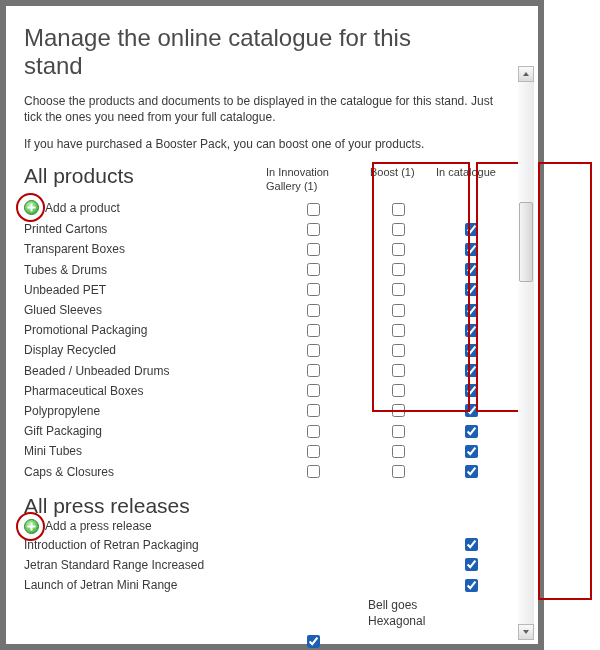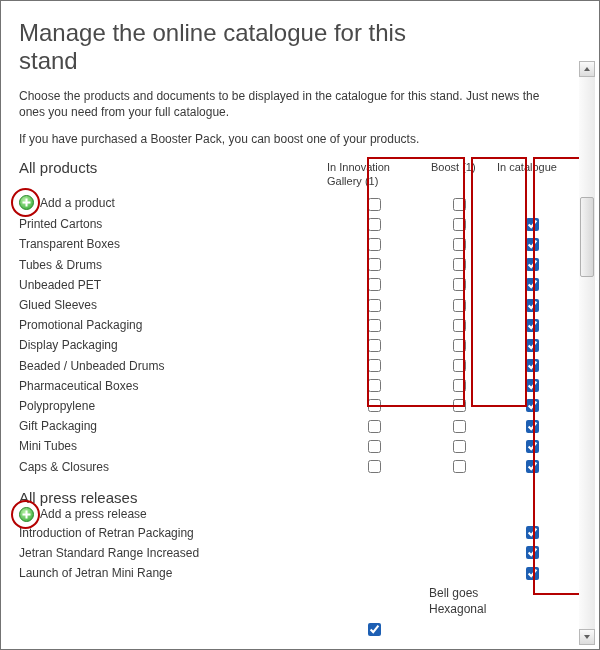--- a/index.html
+++ b/index.html
@@ -1,18 +1,18 @@
 <!DOCTYPE html>
 <html><head>
 <meta charset="utf-8">
 <style>
   * { box-sizing: border-box; margin: 0; padding: 0; }
   html, body { width: 600px; height: 650px; font-family: Verdana, Geneva, sans-serif; background: #fff; }
   .frame {
-    width: 600px; height: 650px; border: 1px solid #737373; background: #fff; position: relative;
+    width: 544px; height: 650px; border: 6px solid #737373; background: #fff; position: relative;
   }
   .inner {
     position: absolute; left: 4px; top: 4px; right: 22px; bottom: 4px;
     padding: 14px 8px 10px 14px;
   }
   .scrollbar {
     position: absolute; right: 4px; top: 60px; bottom: 4px; width: 16px;
     background: linear-gradient(to right, #fbfbfb, #eaeaea);
   }
   .sb-btn {
@@ -39,21 +39,21 @@
     display: grid;
     grid-template-columns: 1fr 98px 60px 74px;
     column-gap: 6px;
     align-items: start;
   }
   .col-head {
     font-size: 11px; color: #3a3a3a; text-align: left; line-height: 1.25;
     padding: 4px 2px 6px;
   }
   .section-title {
-    font-size: 15px; color: #3a3a3a; font-weight: normal; padding-top: 2px;
+    font-size: 21px; color: #3a3a3a; font-weight: normal; padding-top: 2px;
   }
   .add-row {
     display: flex; align-items: center; gap: 6px; font-size: 12px; color: #3a3a3a;
     position: relative; padding: 1px 0;
   }
   .add-icon {
     width: 15px; height: 15px; flex: none; position: relative;
   }
   .add-icon svg { display:block; }
   .circle-mark {
@@ -69,21 +69,21 @@
   }
   
   .redbox { position:absolute; border:2px solid #b40000; pointer-events:none; }
 </style>
 </head>
 <body>
 <div class="frame">
   <div class="inner">
 
     <h1>Manage the online catalogue for this stand</h1>
-    <p class="intro">Choose the products and documents to be displayed in the catalogue for this stand. Just news the ones you need from your full catalogue.</p>
+    <p class="intro">Choose the products and documents to be displayed in the catalogue for this stand. Just tick the ones you need from your full catalogue.</p>
     <p class="intro">If you have purchased a Booster Pack, you can boost one of your products.</p>
 
     <div style="position:relative; margin-top:6px;">
       <div class="grid" id="grid">
           <div class="section-title">All products</div>
           <div class="col-head">In Innovation Gallery (1)</div>
           <div class="col-head">Boost (1)</div>
           <div class="col-head">In catalogue</div>
           <div class="add-row">
             <span class="add-icon">
@@ -162,21 +162,21 @@
           <div class="row-label">Promotional Packaging</div>
           <div class="cb-cell">
             <input type="checkbox" style="">
           </div>
           <div class="cb-cell">
             <input type="checkbox" style="">
           </div>
           <div class="cb-cell">
             <input type="checkbox" checked="" style="">
           </div>
-          <div class="row-label">Display Packaging</div>
+          <div class="row-label">Display Recycled</div>
           <div class="cb-cell">
             <input type="checkbox" style="">
           </div>
           <div class="cb-cell">
             <input type="checkbox" style="">
           </div>
           <div class="cb-cell">
             <input type="checkbox" checked="" style="">
           </div>
           <div class="row-label">Beaded / Unbeaded Drums</div>

